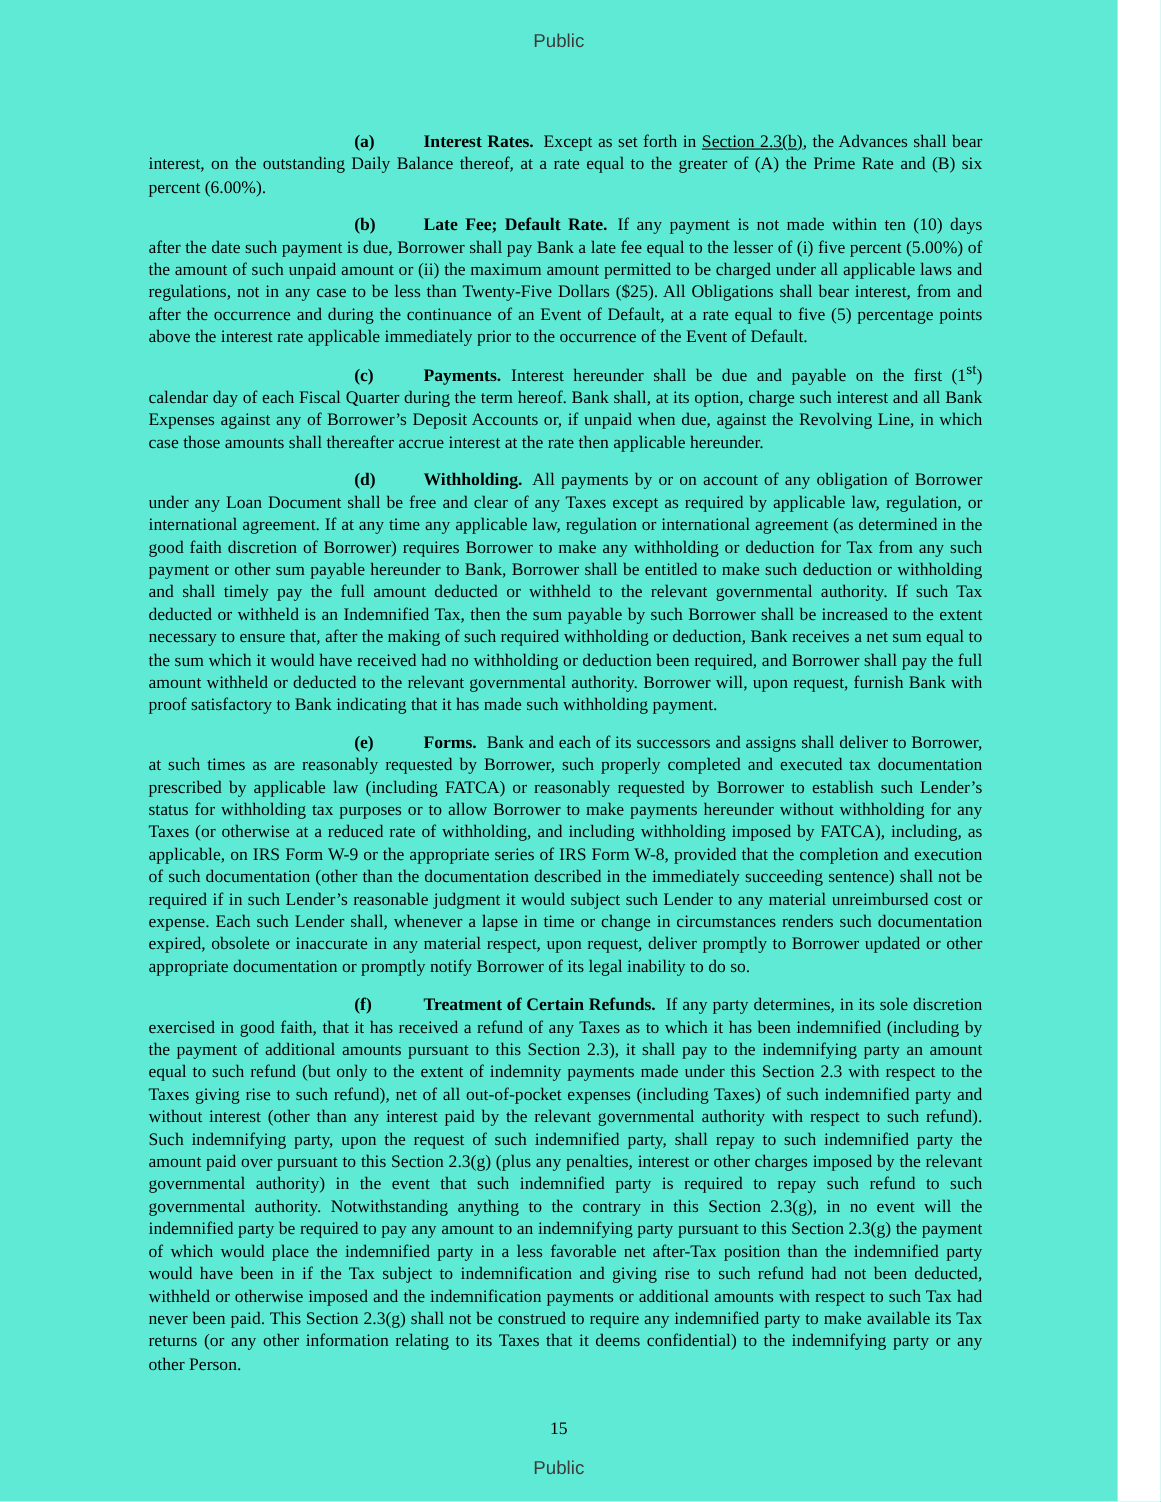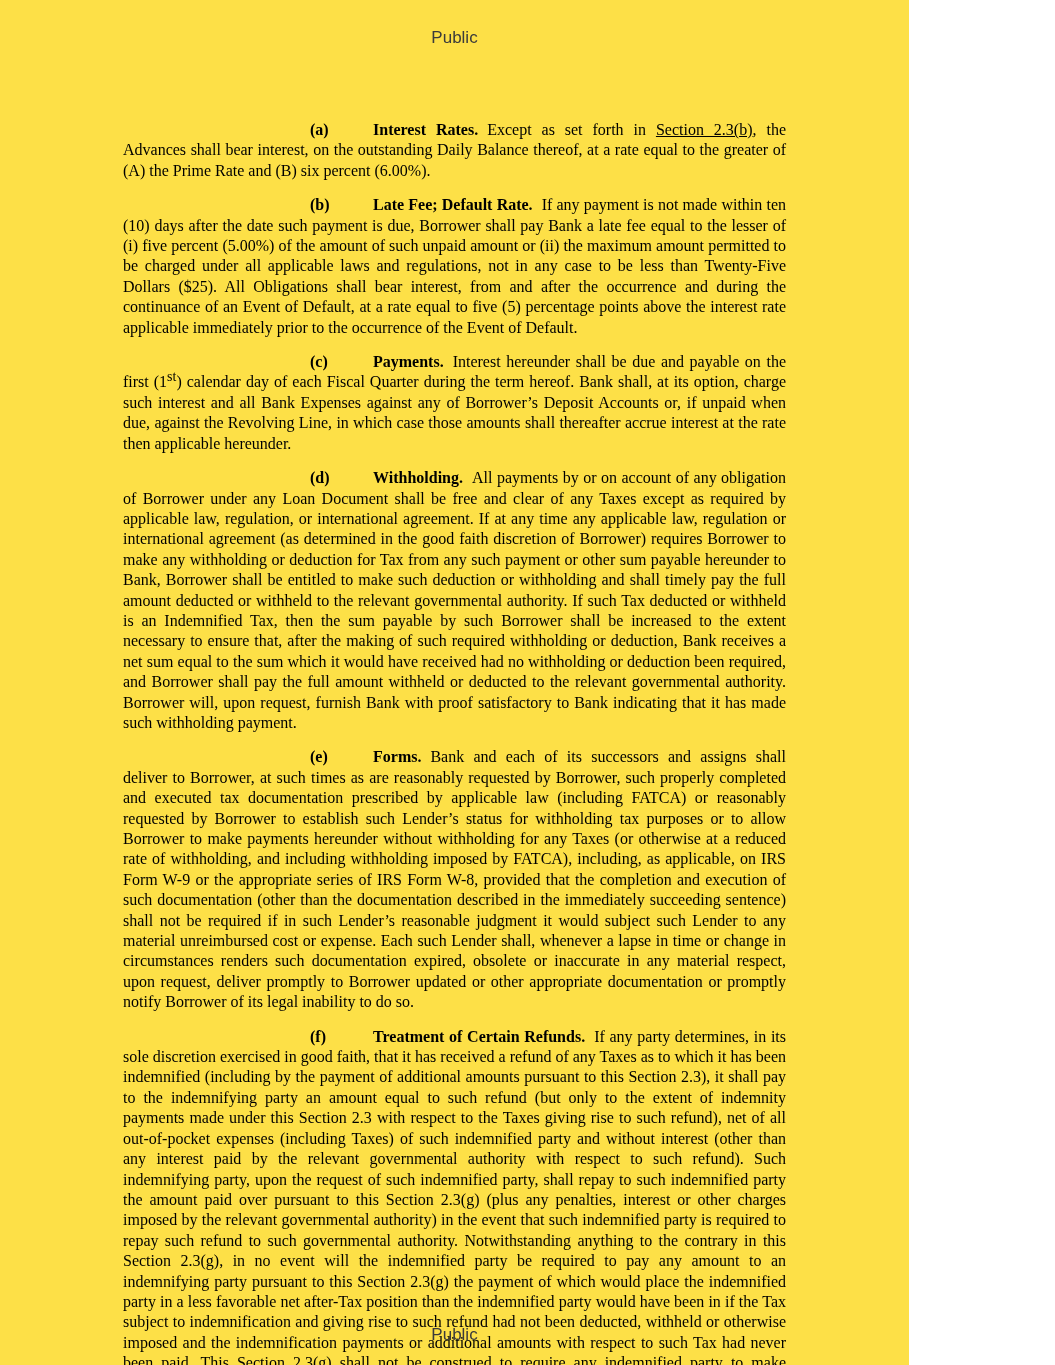--- a/index.html
+++ b/index.html
@@ -2,23 +2,23 @@
 <html><head>
 <meta charset="utf-8">
 <style>
   html, body {
     margin: 0;
     padding: 0;
     background: #ffffff;
   }
   .page {
     position: relative;
-    width: 909px;
+    width: 1016px;
     height: 1365px;
-    background: #fde047;
+    background: #5eead4;
     font-family: "Liberation Serif", serif;
     color: #000000;
     box-sizing: border-box;
     overflow: hidden;
   }
   .doc-header {
     position: absolute;
     top: 28px;
     left: 0;
     right: 0;
@@ -30,21 +30,21 @@
   .content {
     position: absolute;
     top: 120px;
     left: 123px;
     right: 123px;
     text-align: justify;
     font-size: 16px;
     line-height: 20.4px;
   }
   .para {
-    margin: 0 0 14px 0;
+    margin: 0 0 14px 12px;
     text-indent: 187px;
   }
   .para-label {
     display: inline-block;
     width: 63px;
     text-indent: 0;
     font-weight: bold;
   }
   .para-heading {
     font-weight: bold;
@@ -94,16 +94,17 @@
     <p class="para"><span class="para-label">(c)</span><span class="para-heading">Payments.</span><span>Interest hereunder shall be due and payable on the first (1</span><sup class="ordinal">st</sup><span>) calendar day of each Fiscal Quarter during the term hereof. Bank shall, at its option, charge such interest and all Bank Expenses against any of Borrower’s Deposit Accounts or, if unpaid when due, against the Revolving Line, in which case those amounts shall thereafter accrue interest at the rate then applicable hereunder.</span></p>
 
     <p class="para"><span class="para-label">(d)</span><span class="para-heading">Withholding.</span><span>All payments by or on account of any obligation of Borrower under any Loan Document shall be free and clear of any Taxes except as required by applicable law, regulation, or international agreement. If at any time any applicable law, regulation or international agreement (as determined in the good faith discretion of Borrower) requires Borrower to make any withholding or deduction for Tax from any such payment or other sum payable hereunder to Bank, Borrower shall be entitled to make such deduction or withholding and shall timely pay the full amount deducted or withheld to the relevant governmental authority. If such Tax deducted or withheld is an Indemnified Tax, then the sum payable by such Borrower shall be increased to the extent necessary to ensure that, after the making of such required withholding or deduction, Bank receives a net sum equal to the sum which it would have received had no withholding or deduction been required, and Borrower shall pay the full amount withheld or deducted to the relevant governmental authority. Borrower will, upon request, furnish Bank with proof satisfactory to Bank indicating that it has made such withholding payment.</span></p>
 
     <p class="para"><span class="para-label">(e)</span><span class="para-heading">Forms.</span><span>Bank and each of its successors and assigns shall deliver to Borrower, at such times as are reasonably requested by Borrower, such properly completed and executed tax documentation prescribed by applicable law (including FATCA) or reasonably requested by Borrower to establish such Lender’s status for withholding tax purposes or to allow Borrower to make payments hereunder without withholding for any Taxes (or otherwise at a reduced rate of withholding, and including withholding imposed by FATCA), including, as applicable, on IRS Form W-9 or the appropriate series of IRS Form W-8, provided that the completion and execution of such documentation (other than the documentation described in the immediately succeeding sentence) shall not be required if in such Lender’s reasonable judgment it would subject such Lender to any material unreimbursed cost or expense. Each such Lender shall, whenever a lapse in time or change in circumstances renders such documentation expired, obsolete or inaccurate in any material respect, upon request, deliver promptly to Borrower updated or other appropriate documentation or promptly notify Borrower of its legal inability to do so.</span></p>
 
     <p class="para"><span class="para-label">(f)</span><span class="para-heading">Treatment of Certain Refunds.</span><span>If any party determines, in its sole discretion exercised in good faith, that it has received a refund of any Taxes as to which it has been indemnified (including by the payment of additional amounts pursuant to this Section 2.3), it shall pay to the indemnifying party an amount equal to such refund (but only to the extent of indemnity payments made under this Section 2.3 with respect to the Taxes giving rise to such refund), net of all out-of-pocket expenses (including Taxes) of such indemnified party and without interest (other than any interest paid by the relevant governmental authority with respect to such refund). Such indemnifying party, upon the request of such indemnified party, shall repay to such indemnified party the amount paid over pursuant to this Section 2.3(g) (plus any penalties, interest or other charges imposed by the relevant governmental authority) in the event that such indemnified party is required to repay such refund to such governmental authority. Notwithstanding anything to the contrary in this Section 2.3(g), in no event will the indemnified party be required to pay any amount to an indemnifying party pursuant to this Section 2.3(g) the payment of which would place the indemnified party in a less favorable net after-Tax position than the indemnified party would have been in if the Tax subject to indemnification and giving rise to such refund had not been deducted, withheld or otherwise imposed and the indemnification payments or additional amounts with respect to such Tax had never been paid. This Section 2.3(g) shall not be construed to require any indemnified party to make available its Tax returns (or any other information relating to its Taxes that it deems confidential) to the indemnifying party or any other Person.</span></p>
 
   </div>
 
+  <div class="page-number">15</div>
 
   <div class="doc-footer">Public</div>
 
 </div>
 
 </body></html>

